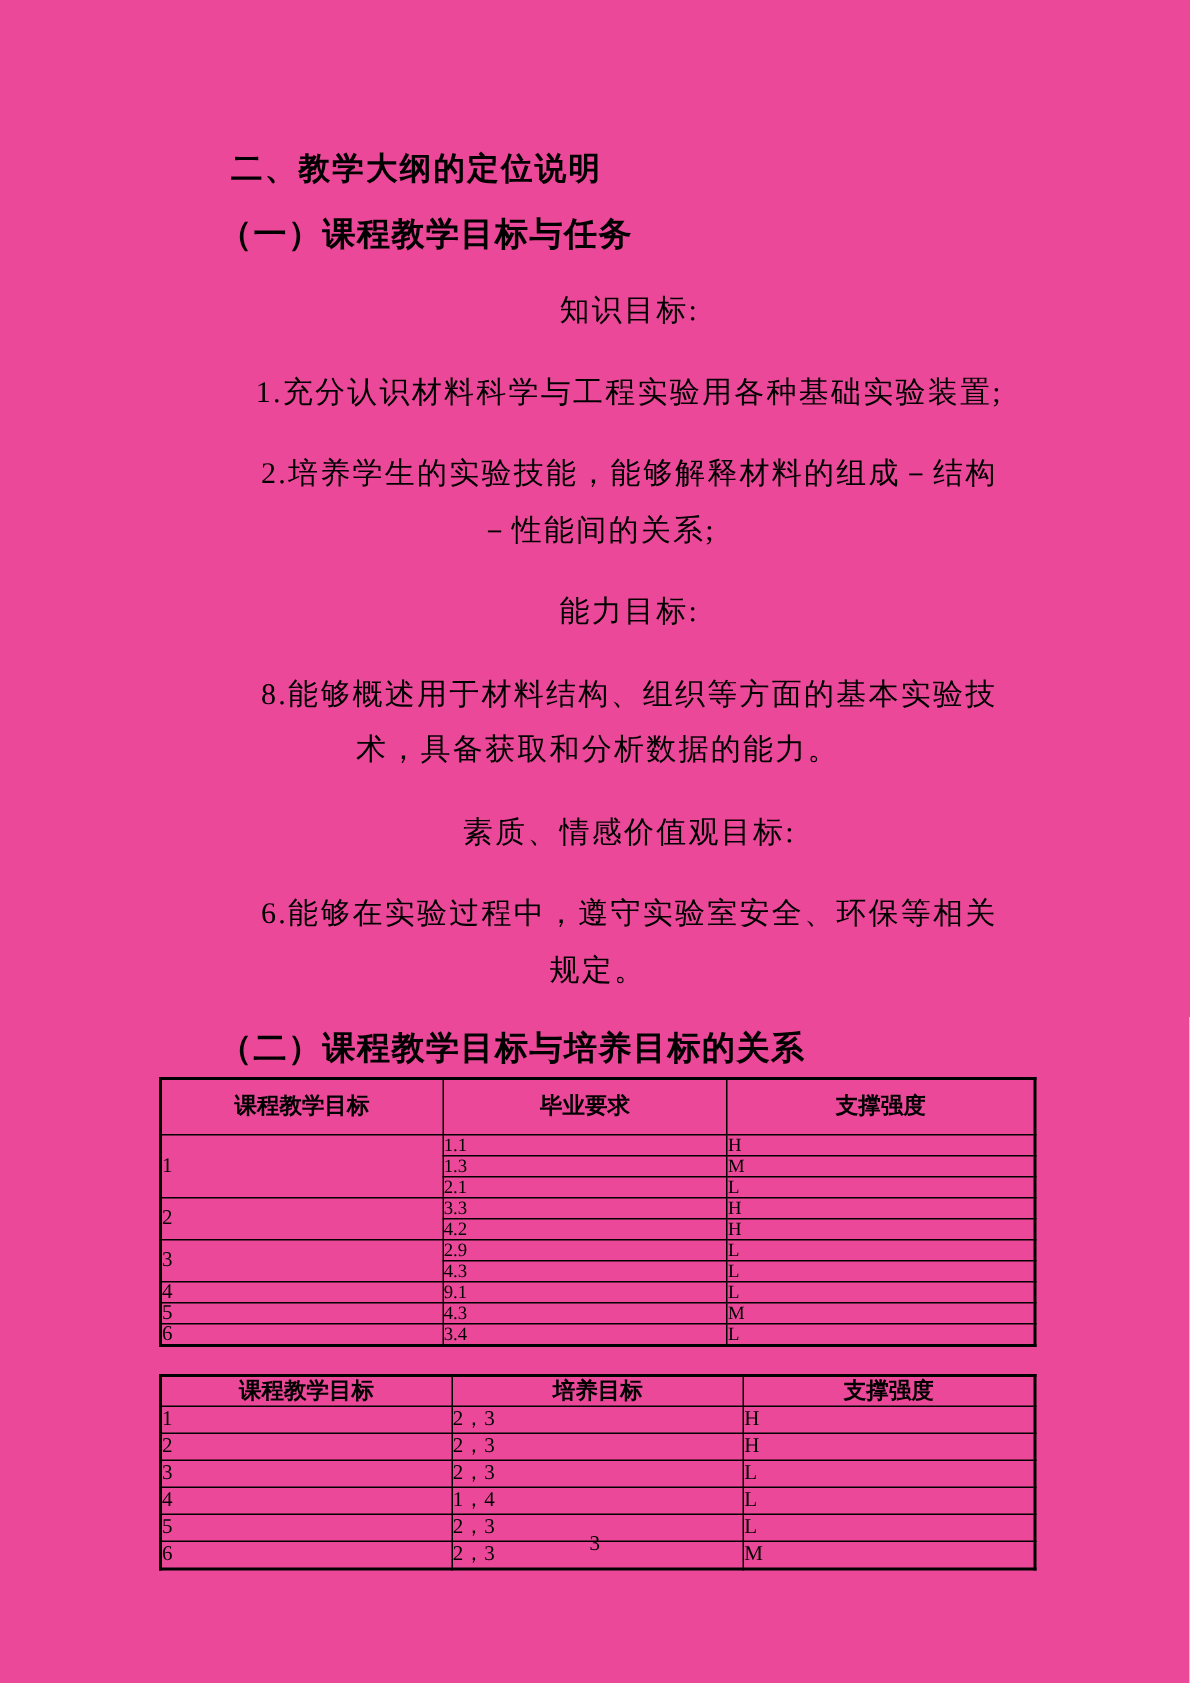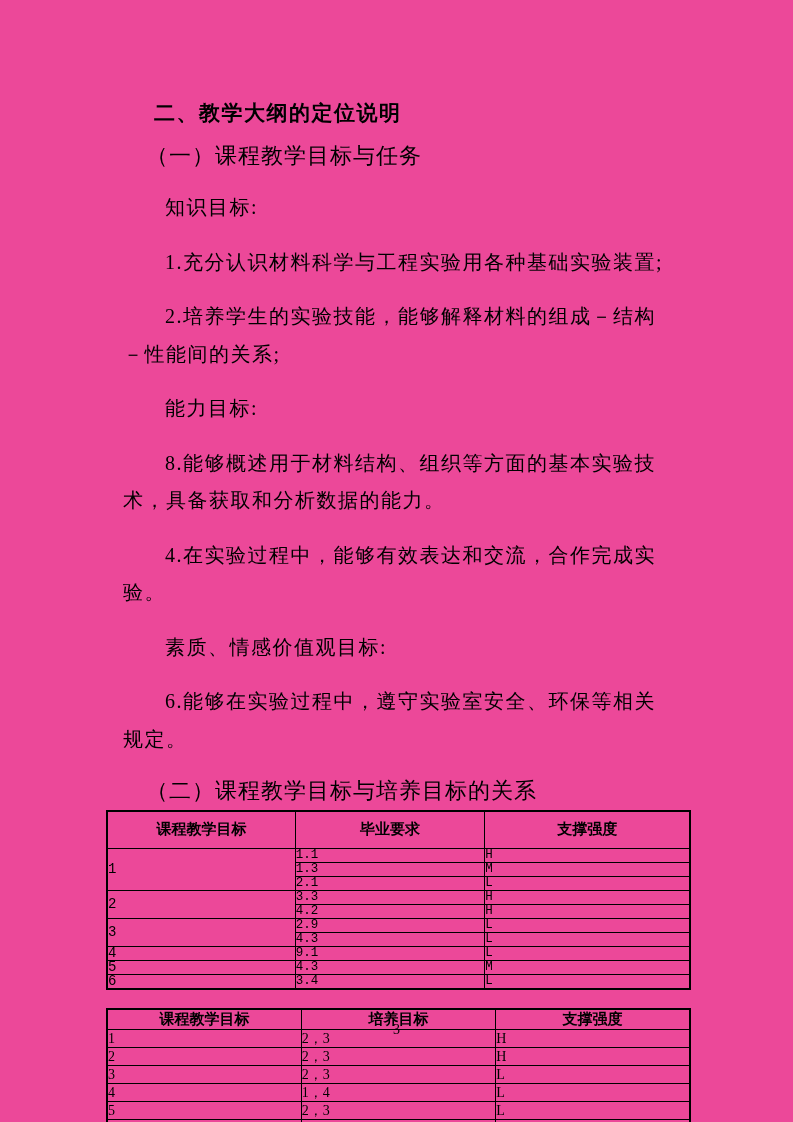--- a/index.html
+++ b/index.html
@@ -25,34 +25,34 @@
     font-family: "Liberation Sans", "DejaVu Sans", sans-serif;
     font-weight: bold;
     font-size: 21px;
     line-height: 30px;
     letter-spacing: 1.5px;
   }
   .h-sub {
     margin: 12px 0 0 0;
     padding-left: 40px;
     font-family: "Liberation Serif", "DejaVu Serif", serif;
-    font-weight: normal;
+    font-weight: bold;
     font-size: 22px;
     line-height: 32px;
     letter-spacing: 1px;
   }
   .h-sub.second { margin-top: 8px; }
   .paragraphs { margin-top: 2px; }
   .paragraphs p {
     margin: 17px;
     font-size: 20px;
     line-height: 37.5px;
     letter-spacing: 1.5px;
     text-indent: 42px;
-    text-align: left;
+    text-align: center;
   }
   table {
     border-collapse: collapse;
     width: 585px;
     table-layout: fixed;
     border: 2px solid #000;
   }
   th, td {
     border: 1px solid #000;
     vertical-align: middle;
@@ -66,21 +66,21 @@
   }
   #table1 { margin-top: 3px; }
   #table1 col.c1 { width: 32.3%; }
   #table1 col.c2 { width: 32.5%; }
   #table1 col.c3 { width: 35.2%; }
   #table1 th { height: 37px; }
   #table1 td {
     height: 14px;
     line-height: 13px;
     font-size: 12.5px;
-    font-family: Liberation Mono, monospace;
+    font-family: Liberation Serif, serif;
     margin-left: 18px;
   }
   #table1 td.obj-cell { font-size: 14px; }
   #table2 { margin-top: 18px; }
   #table2 col { width: 33.3%; }
   #table2 th { height: 21px; }
   #table2 td {
     height: 18px;
     line-height: 17px;
     font-size: 14px;
@@ -105,21 +105,20 @@
     <div class="h-section">二、教学大纲的定位说明</div>
 
     <div class="h-sub first">（一）课程教学目标与任务</div>
 
     <div class="paragraphs" id="paragraphs">
         <p>知识目标:</p>
         <p>1.充分认识材料科学与工程实验用各种基础实验装置;</p>
         <p>2.培养学生的实验技能，能够解释材料的组成－结构－性能间的关系;</p>
         <p>能力目标:</p>
         <p>8.能够概述用于材料结构、组织等方面的基本实验技术，具备获取和分析数据的能力。</p>
-        <p>4.在实验过程中，能够有效表达和交流，合作完成实验。</p>
         <p>素质、情感价值观目标:</p>
         <p>6.能够在实验过程中，遵守实验室安全、环保等相关规定。</p>
       </div>
 
     <div class="h-sub second">（二）课程教学目标与培养目标的关系</div>
 
     <table id="table1">
       <colgroup>
           <col class="c1">
           <col class="c2">

